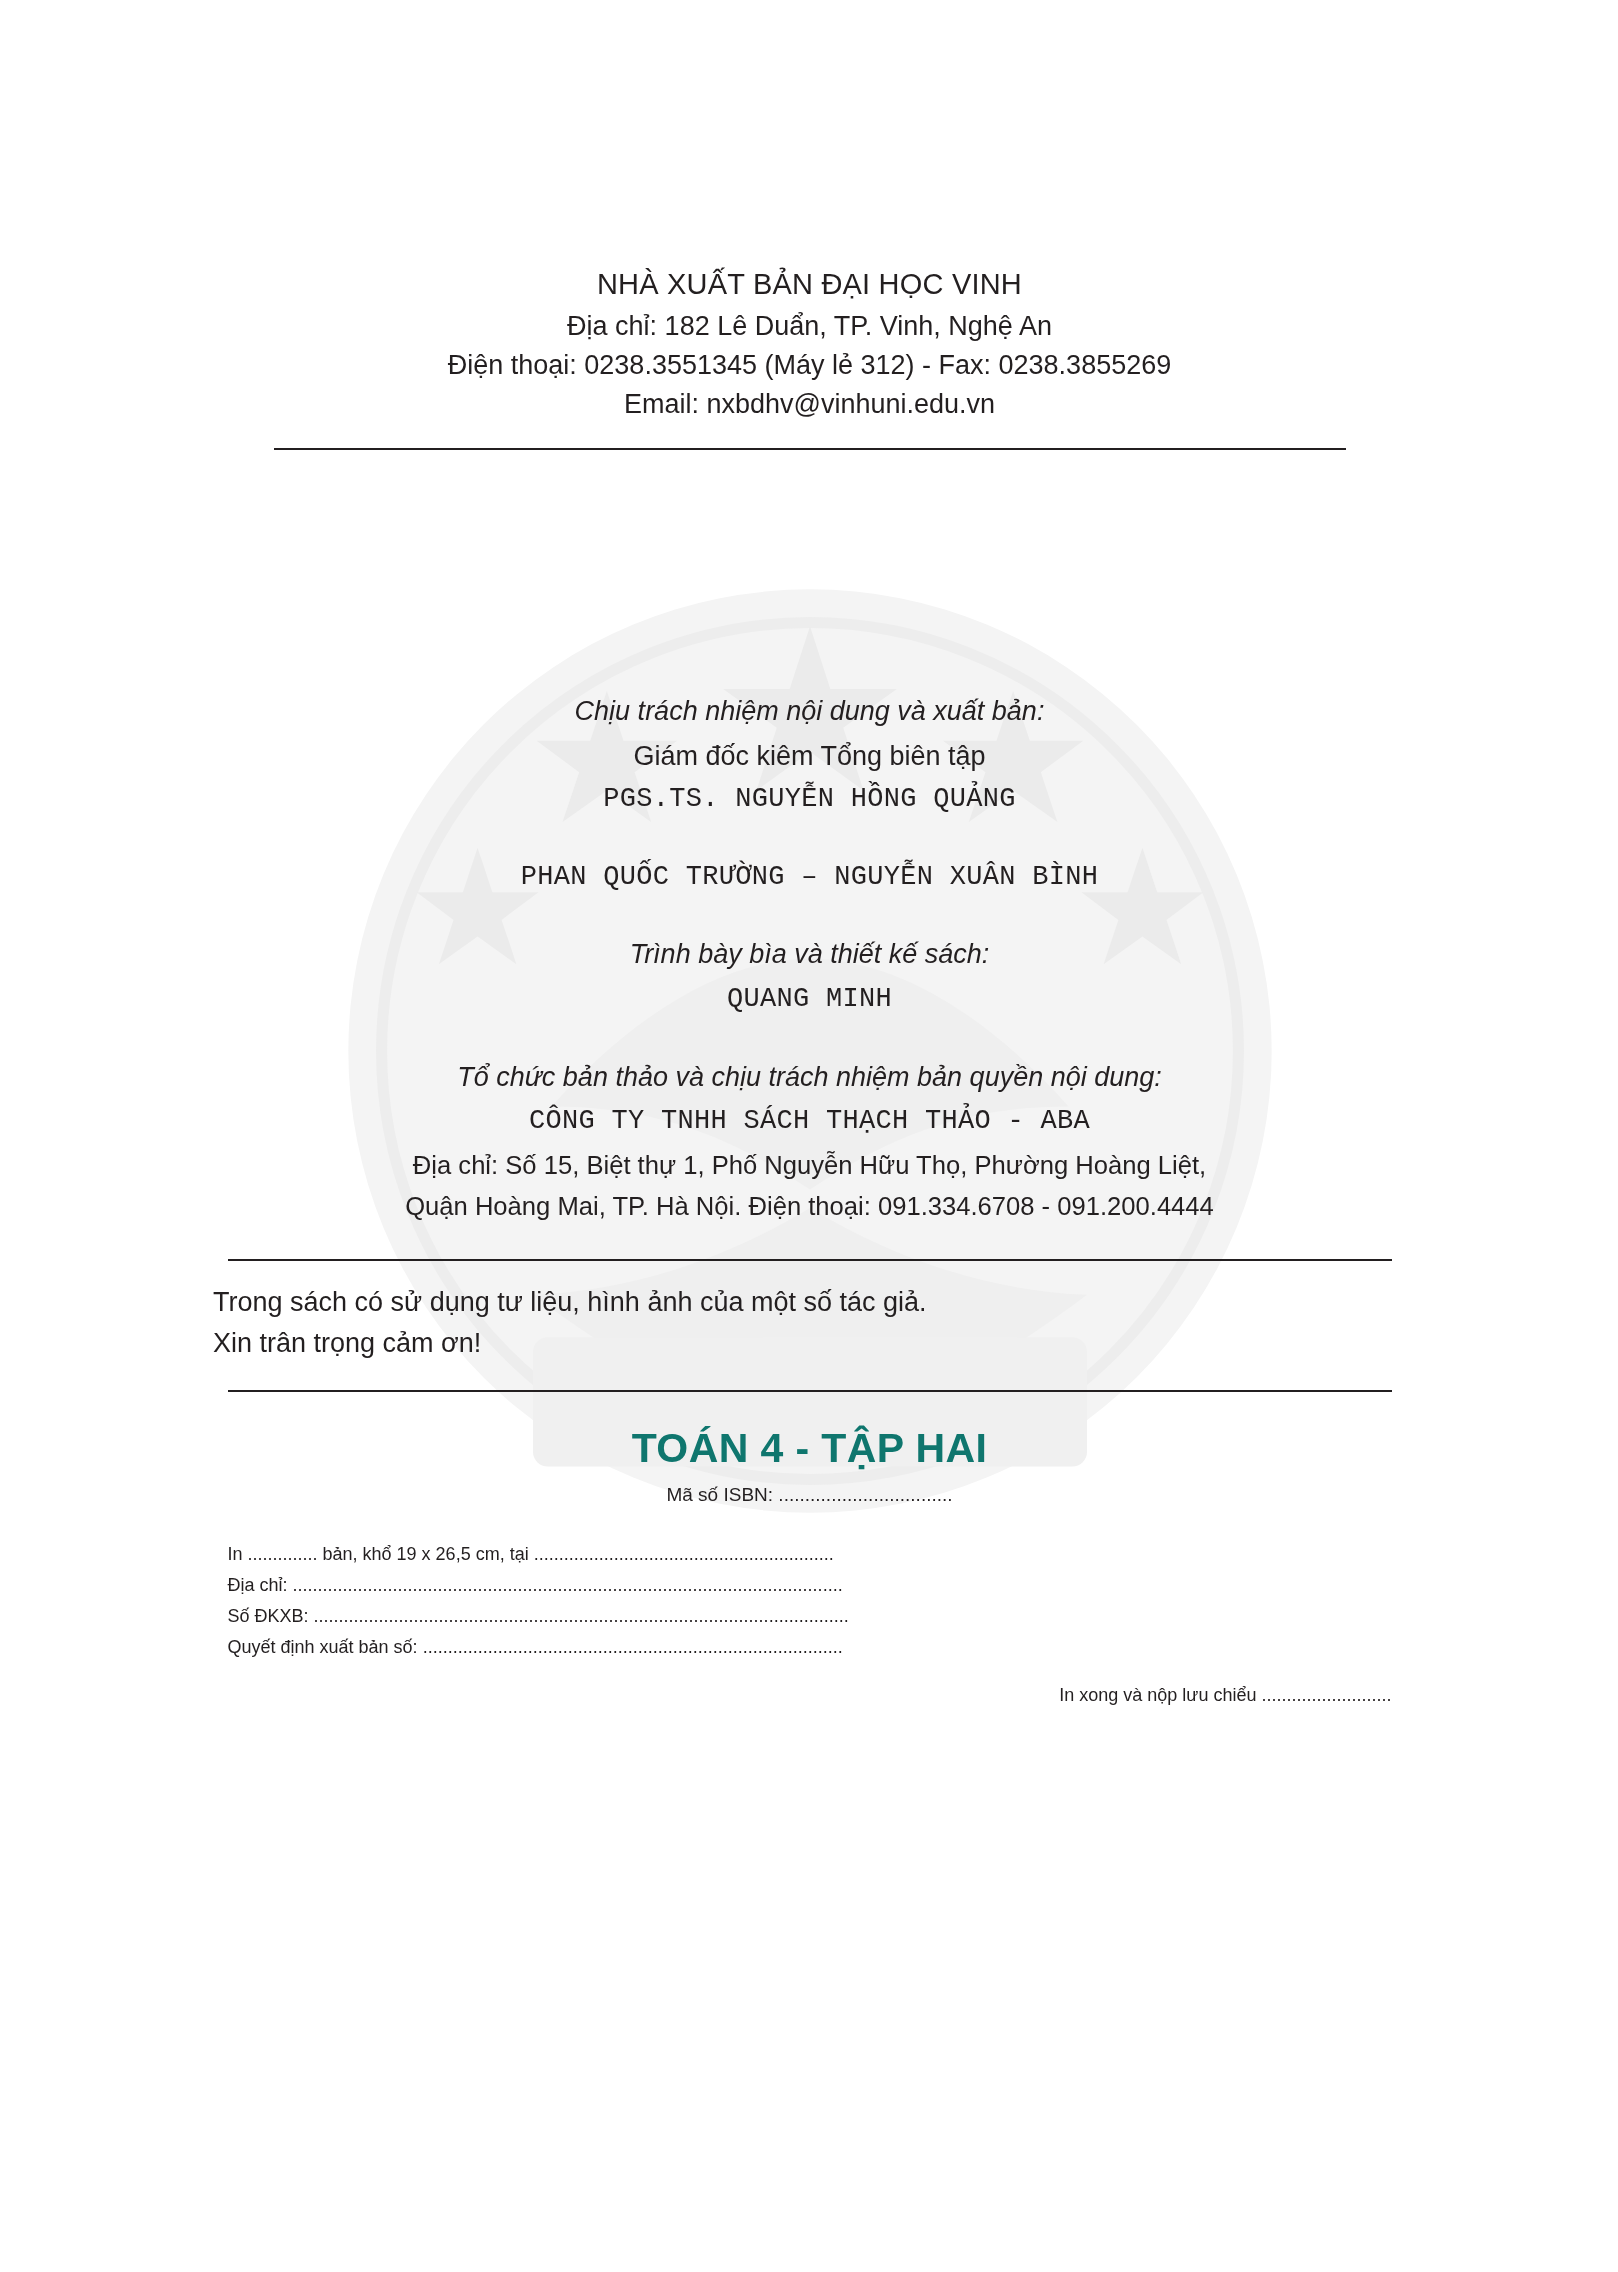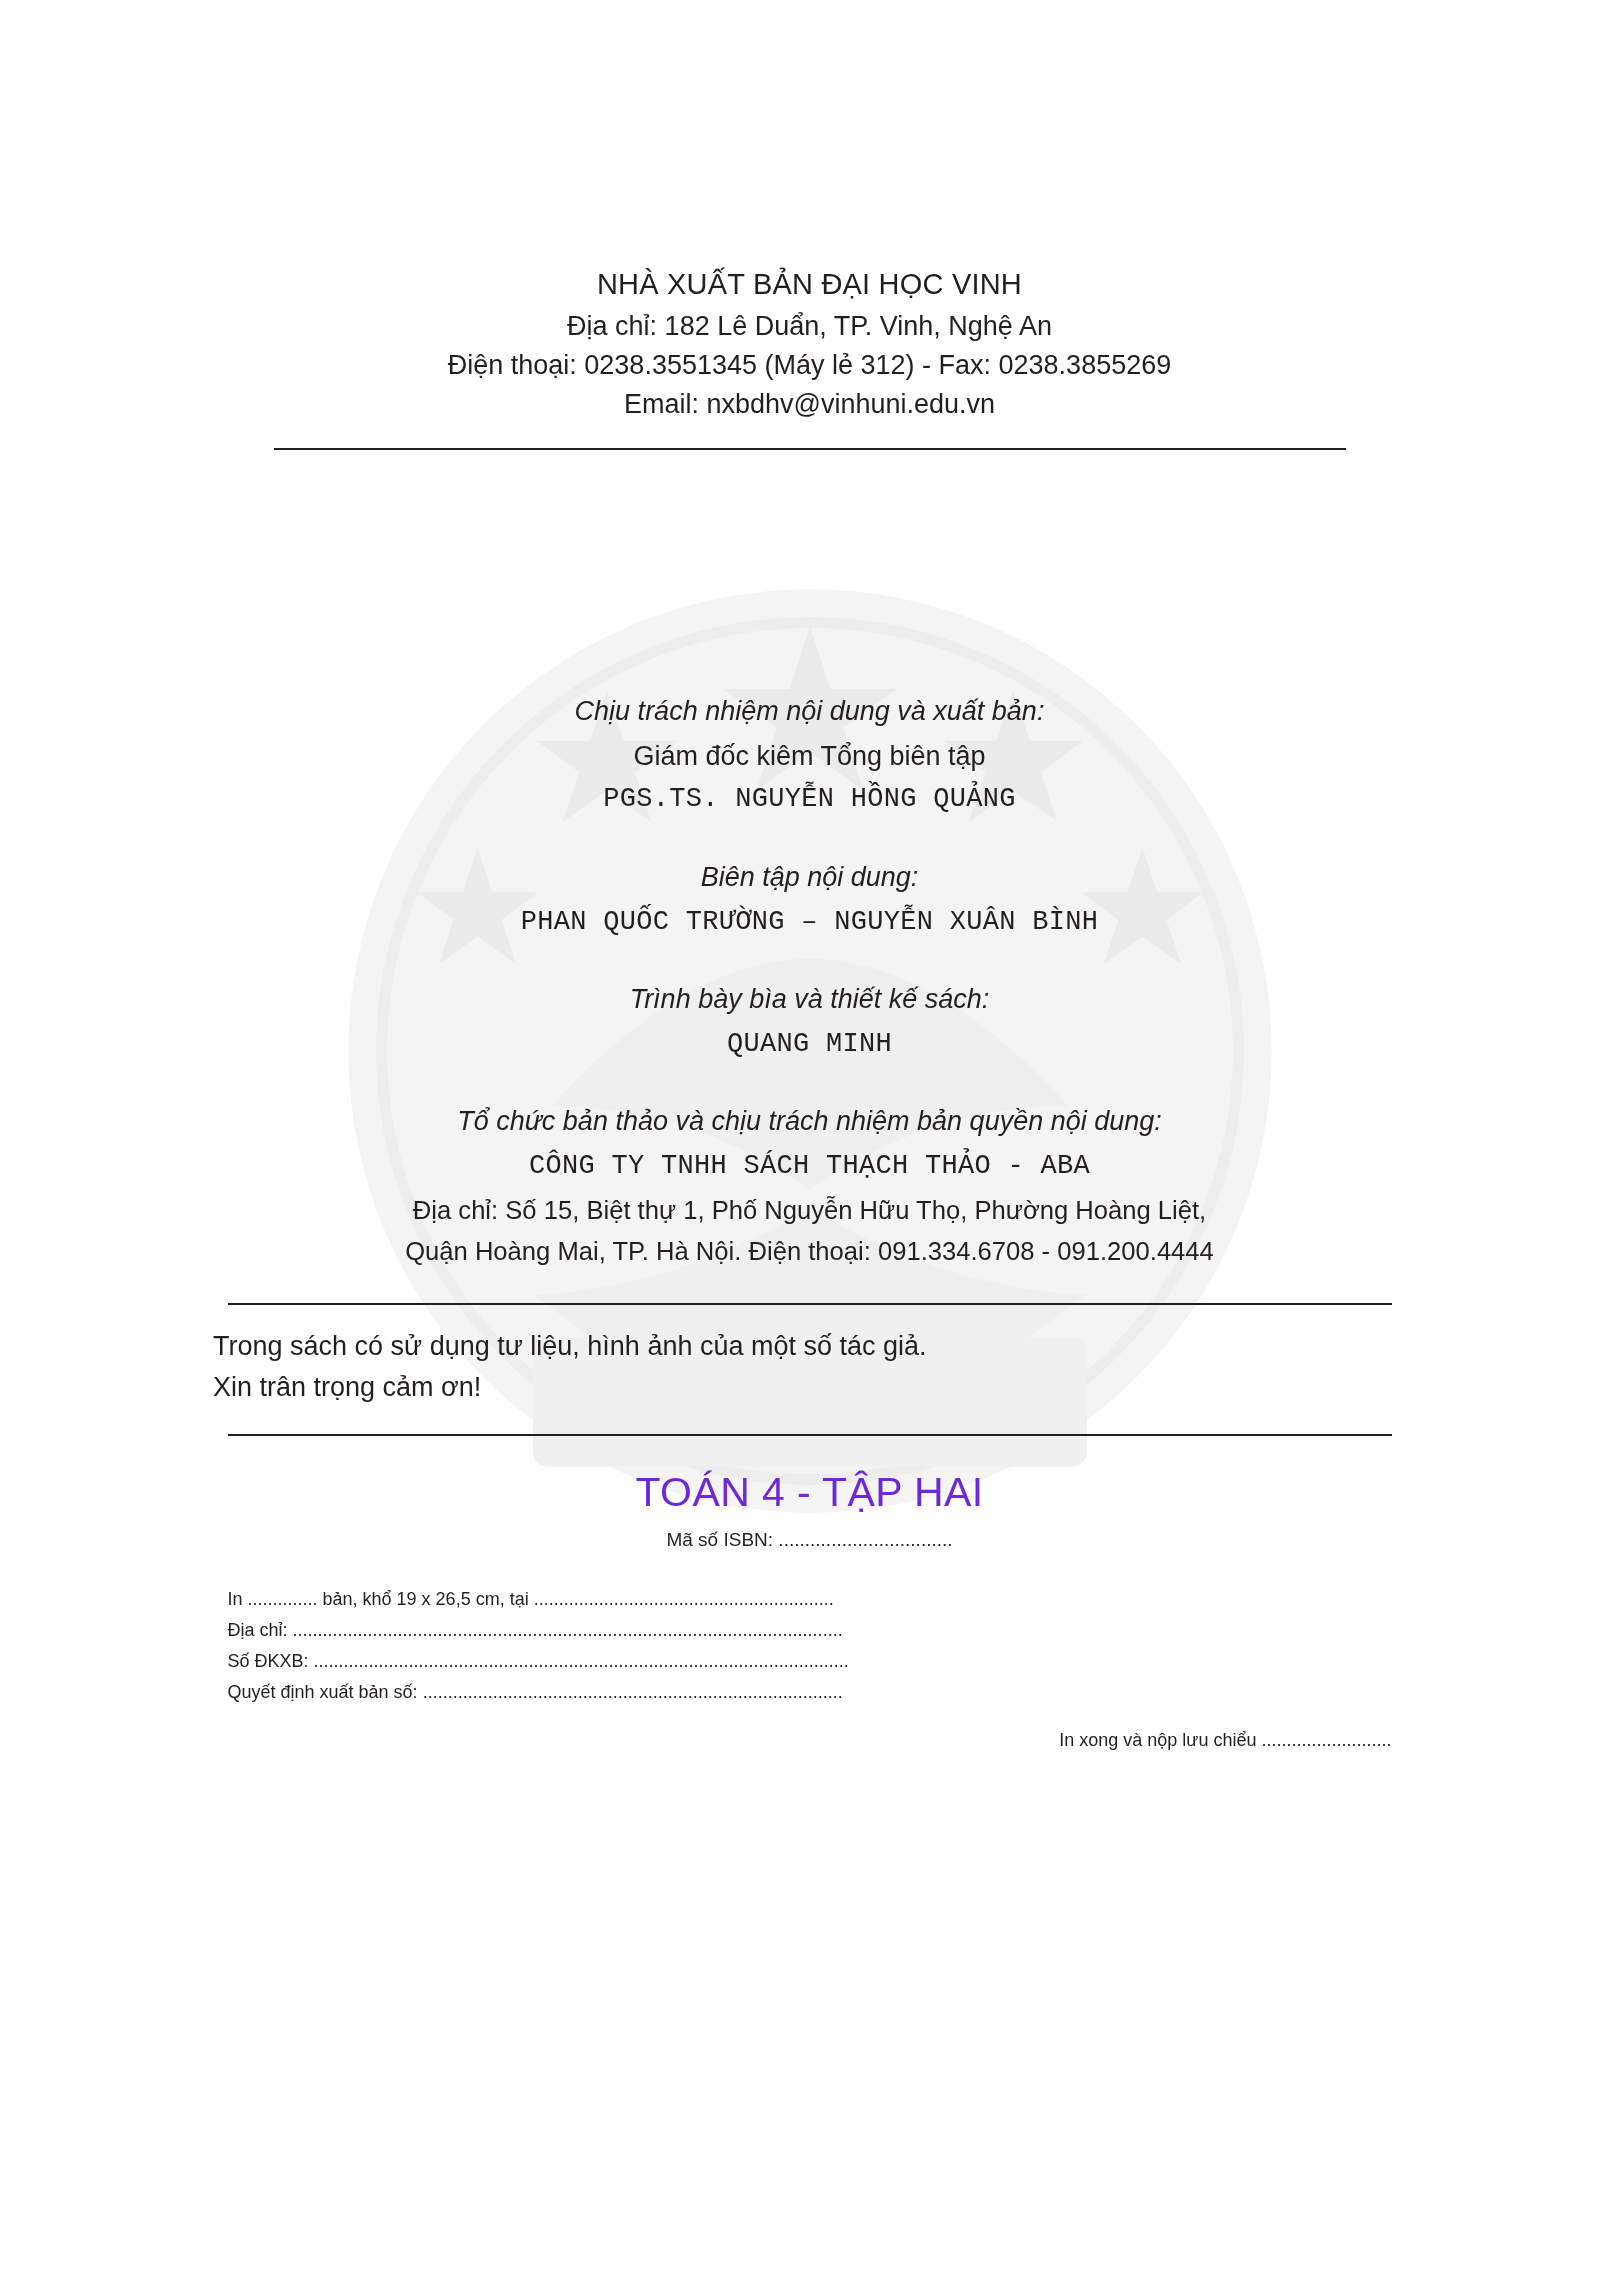--- a/index.html
+++ b/index.html
@@ -97,22 +97,22 @@
     padding: 21px 0 26px 0;
   }
   .thanks p {
     font-size: 27px;
     line-height: 1.52;
     margin: 0;
   }
 
   .booktitle {
     text-align: center;
-    color: #6d28d9;
-    font-weight: normal;
+    color: #0f766e;
+    font-weight: bold;
     font-size: 41px;
     letter-spacing: 0.4px;
     margin: 33px 0 12.8px 0;
   }
   .isbn {
     text-align: center;
     font-size: 19px;
     margin: 0 0 33px 0;
   }
 
@@ -168,21 +168,20 @@
 
   <div class="credits">
 
     <div class="grp">
       <p class="it">Chịu trách nhiệm nội dung và xuất bản:</p>
       <p class="rm">Giám đốc kiêm Tổng biên tập</p>
       <p class="rm caps">PGS.TS. NGUYỄN HỒNG QUẢNG</p>
     </div>
 
     <div class="grp">
-      <p class="it">Biên tập nội dung:</p>
       <p class="rm caps">PHAN QUỐC TRƯỜNG – NGUYỄN XUÂN BÌNH</p>
     </div>
 
     <div class="grp">
       <p class="it">Trình bày bìa và thiết kế sách:</p>
       <p class="rm caps">QUANG MINH</p>
     </div>
 
     <div class="grp">
       <p class="it">Tổ chức bản thảo và chịu trách nhiệm bản quyền nội dung:</p>

